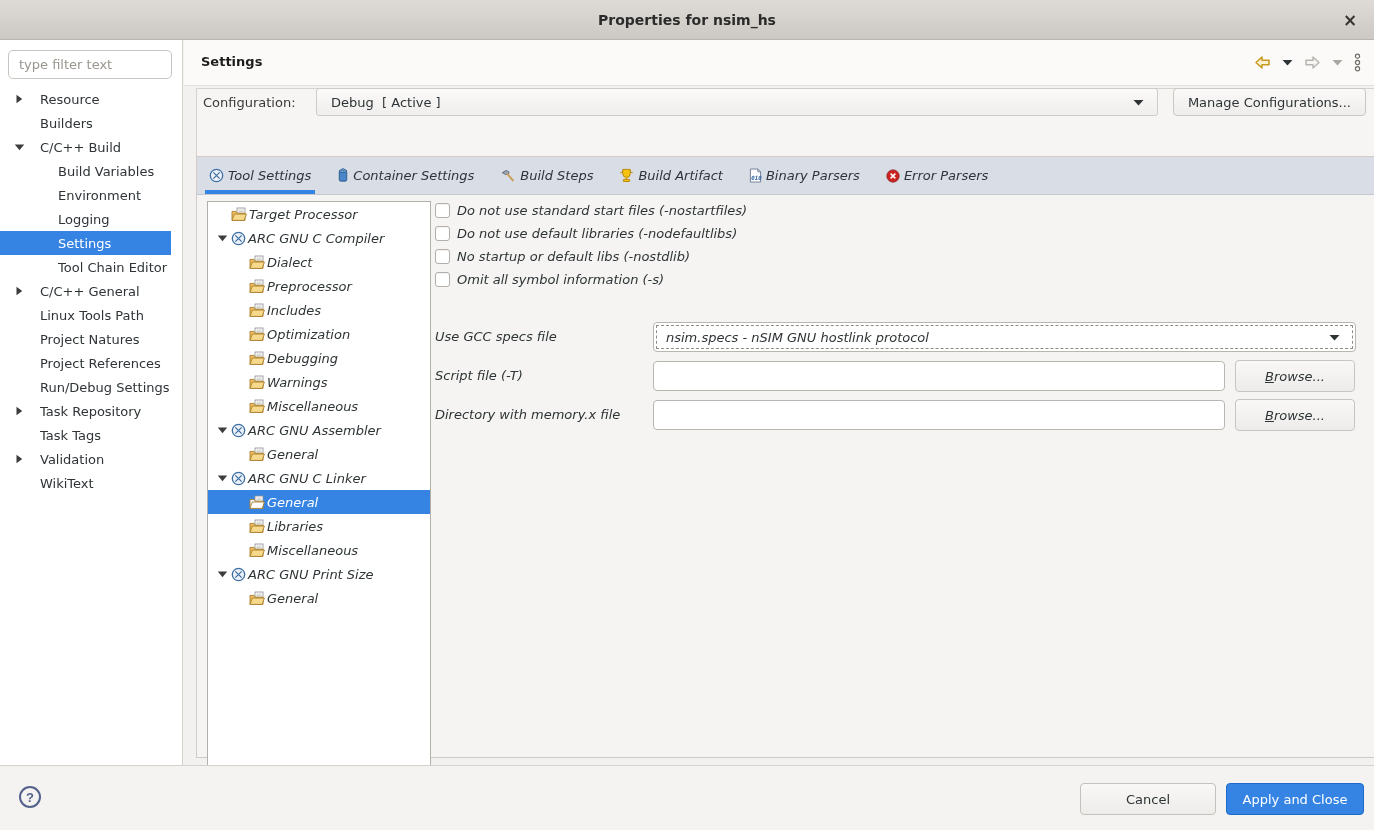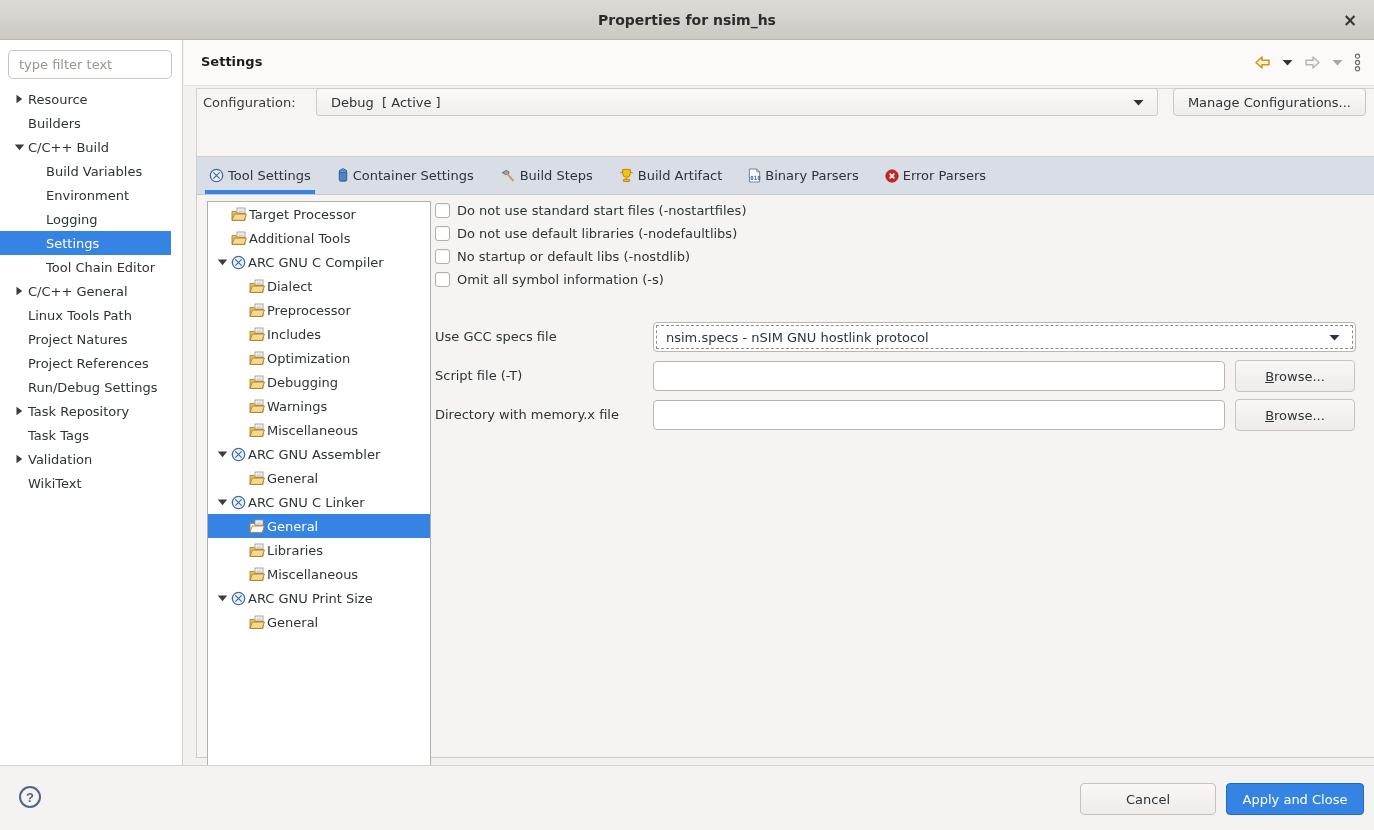--- a/index.html
+++ b/index.html
@@ -18,21 +18,21 @@
 
   
   .sidebar { position:absolute; left:0; top:40px; width:183px; height:760px;
     background:#ffffff; border-right:1px solid #d5d1cd; }
   .filter-wrap { padding:10px 10px 8px 8px; }
   .filter-wrap input { width:164px; height:29px; border:1px solid #c8c4c0; border-radius:5px;
     padding:0 10px; font:inherit; color:#2e3436; background:#fff; }
   .filter-wrap input::placeholder { color:#9a958f; }
   .tree-row { height:24px; display:flex; align-items:center; cursor:pointer; }
   .tree-row .expander { width:18px; display:flex; justify-content:center; align-items:center; flex:none; }
-  .sidebar .tree-row { padding-left:10px; margin-right:11px; }
+  .sidebar .tree-row { padding-left:10px; margin-right:11px;gap:12px; }
   .sidebar .tree-row.lvl1 { padding-left:28px; }
   .tree-row.selected { background:#3584e4; color:#ffffff; }
   .tree-row.selected svg path { fill:#ffffff; }
 
   
   .main-header { position:absolute; left:184px; top:40px; width:1190px; height:46px;
     background:#fbfaf9; border-bottom:1px solid #e3e1de; }
   .main-header .htitle { position:absolute; left:17px; top:14px; font-weight:bold; font-size:13px; color:#1d1d1d; }
   .nav-icons { position:absolute; right:12px; top:13px; display:flex; align-items:center; gap:9px; }
   .nav-icons .nbtn { display:flex; align-items:center; justify-content:center; cursor:pointer; }
@@ -45,21 +45,21 @@
     background:linear-gradient(#fbfaf9,#f0eeec); border:1px solid #cfcbc6; border-radius:3px;
     display:flex; align-items:center; cursor:pointer; }
   .config-combo .val { white-space:pre; padding-left:14px; color:#2e3436; flex:1; }
   .config-combo .caret { margin-right:12px; }
   .manage-btn { position:absolute; right:8px; top:-1px; height:28px; padding:0 14px;
     background:linear-gradient(#fbfaf9,#efedeb); border:1px solid #ccc7c2; border-radius:4px;
     font:inherit; color:#2e3436; cursor:pointer; }
 
   
   .tab-panel { position:absolute; left:196px; top:156px; width:1178px; height:602px;
-    background:#f5f4f2; border:1px solid #cfcbc6; border-right:none; }
+    background:#f5f4f2; border:1px solid #cfcbc6; border-right:none;font-style:italic; }
   .tabbar { position:absolute; left:0; top:0; right:0; height:38px; background:#d8dde6;
     border-bottom:1px solid #c5c9d2; display:flex; align-items:stretch; padding-left:12px; }
   .tab { position:relative; display:flex; align-items:center; gap:4px; margin-right:26px;
     color:#2f3338; cursor:pointer; }
   .tab.active::after { content:""; position:absolute; left:-4px; right:-4px; bottom:0; height:4px;
     background:#3584e4; }
 
   
   .tool-tree { position:absolute; left:10px; top:44px; width:224px; height:634px;
     background:#ffffff; border:1px solid #b3afab; overflow:hidden; }
@@ -315,32 +315,20 @@
           <svg width="16" height="15" viewBox="0 0 16 15">
             <rect x="6" y="1" width="8" height="8.5" fill="#fdfdfd" stroke="#8f8f8f" stroke-width="0.8"></rect>
             <path d="M7.4 3 h5.2 M7.4 4.6 h5.2 M7.4 6.2 h3.2" stroke="#b8b8b8" stroke-width="0.7"></path>
             <path d="M1 4.4 l4 0 1.2 1.8 7.8 0 0 7.2 -13 0 Z" fill="#f0c060" stroke="#a87e2e" stroke-width="0.9"></path>
             <path d="M1 13.4 L3.3 7 H15.4 L13.2 13.4 Z" fill="#f7d98c" stroke="#a87e2e" stroke-width="0.9"></path>
           </svg>
         </span>
         <span>Target Processor</span>
       </div>
       <div class="tree-row lvl0">
-        <span class="expander"></span>
-        <span class="ticon">
-          <svg width="16" height="15" viewBox="0 0 16 15">
-            <rect x="6" y="1" width="8" height="8.5" fill="#fdfdfd" stroke="#8f8f8f" stroke-width="0.8"></rect>
-            <path d="M7.4 3 h5.2 M7.4 4.6 h5.2 M7.4 6.2 h3.2" stroke="#b8b8b8" stroke-width="0.7"></path>
-            <path d="M1 4.4 l4 0 1.2 1.8 7.8 0 0 7.2 -13 0 Z" fill="#f0c060" stroke="#a87e2e" stroke-width="0.9"></path>
-            <path d="M1 13.4 L3.3 7 H15.4 L13.2 13.4 Z" fill="#f7d98c" stroke="#a87e2e" stroke-width="0.9"></path>
-          </svg>
-        </span>
-        <span>Additional Tools</span>
-      </div>
-      <div class="tree-row lvl0">
         <span class="expander">
           <svg width="11" height="10" viewBox="0 0 11 10">
             <path d="M0.8 2.5 L10.2 2.5 L5.5 8.2 Z" fill="#3d3d3d"></path>
           </svg>
         </span>
         <span class="ticon">
           <svg width="15" height="15" viewBox="0 0 16 16">
             <circle cx="8" cy="8" r="6.6" fill="#edf2f8" stroke="#3f6fa5" stroke-width="1.4"></circle>
             <path d="M4.6 11.4 L11.4 4.6 M4.6 4.6 L11.4 11.4" stroke="#3f6fa5" stroke-width="1.3"></path>
           </svg>

